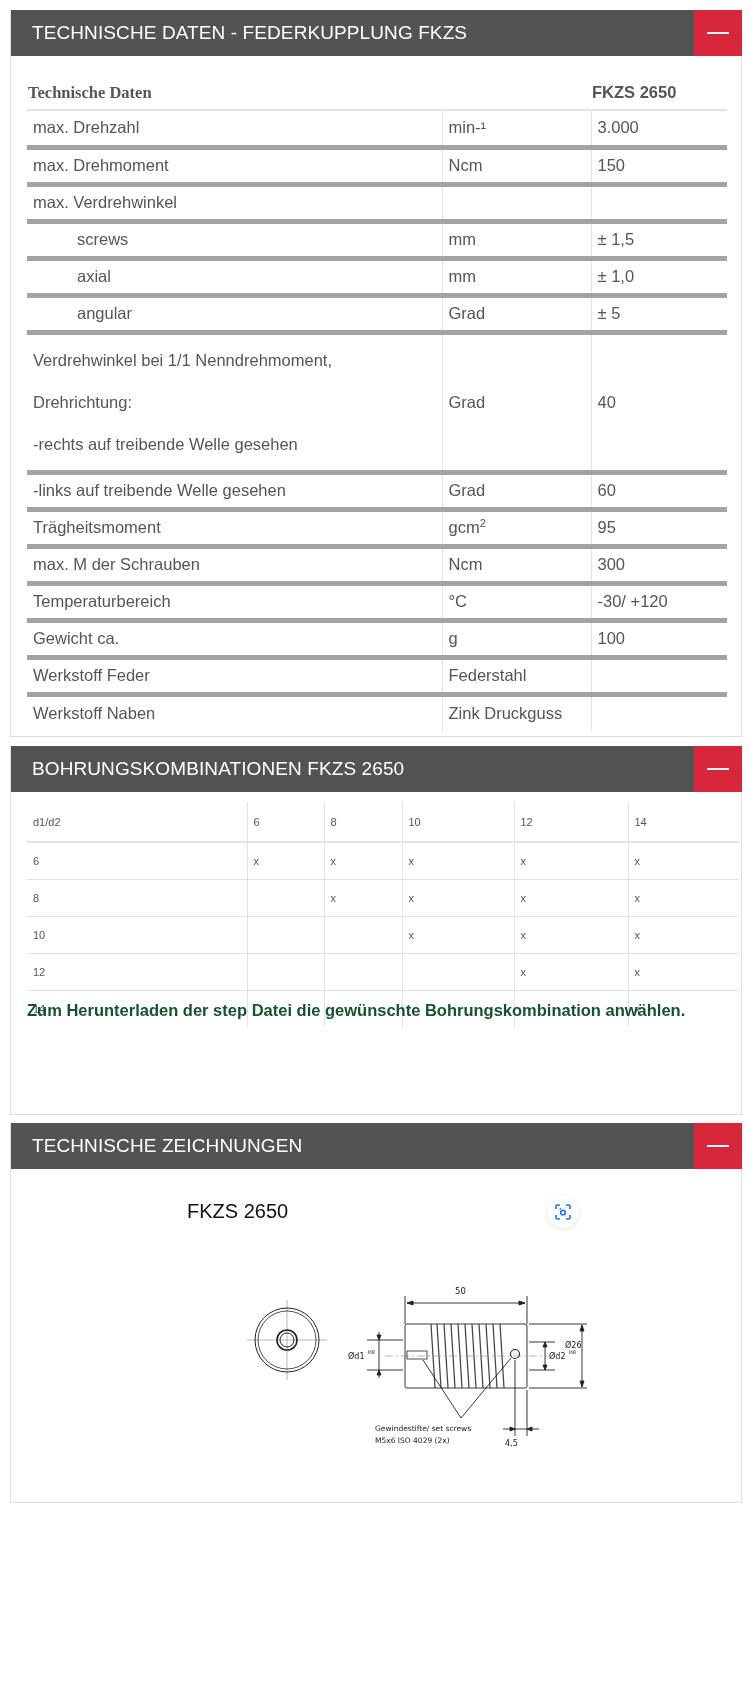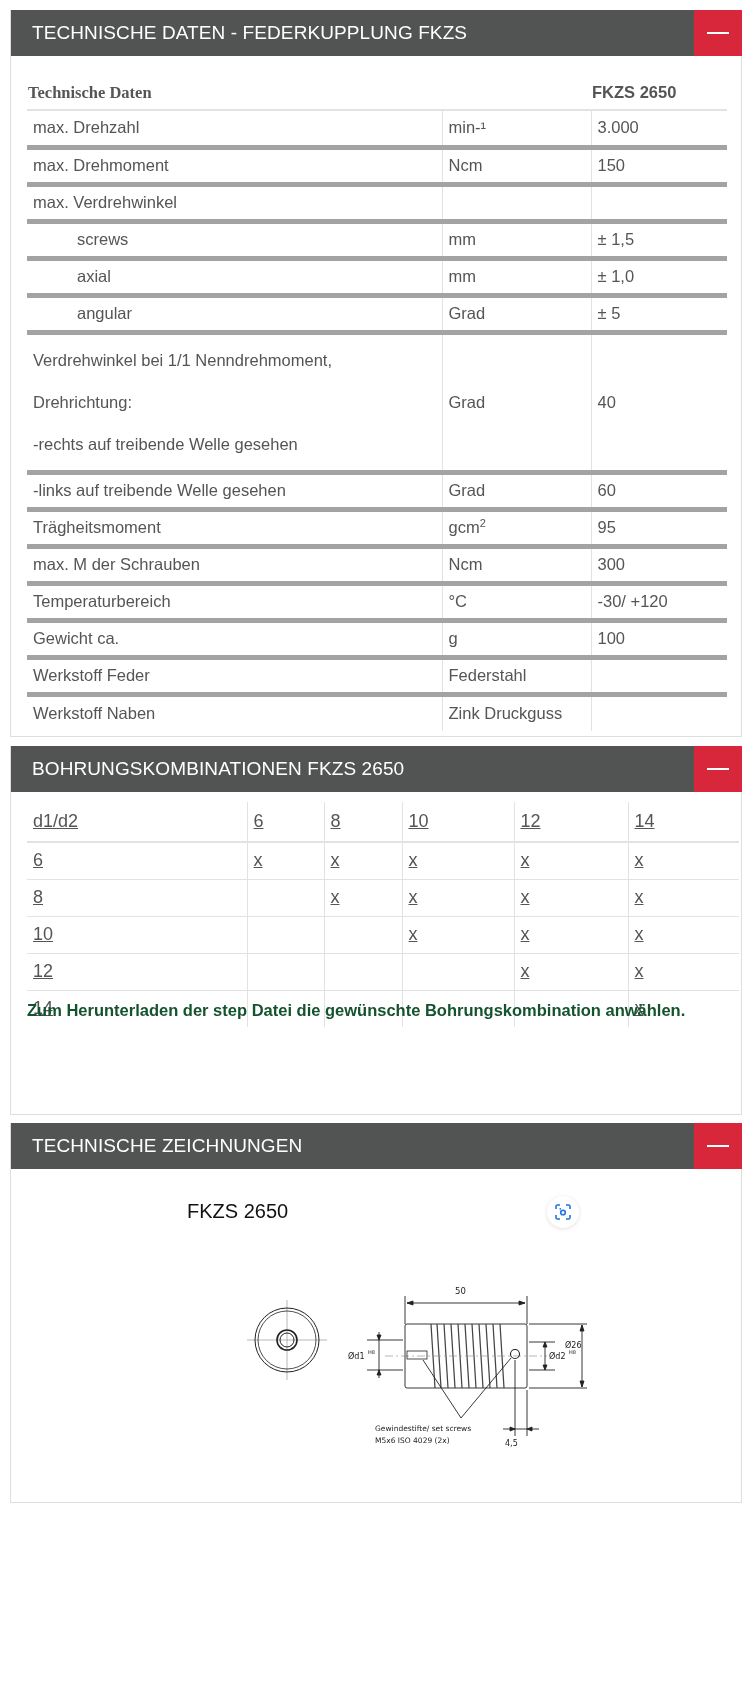--- a/index.html
+++ b/index.html
@@ -23,21 +23,21 @@
   table.spec td.c2, table.spec td.c3 { border-left: 1px solid #e2e2e2; }
   table.spec tr:last-child td { border-bottom: none; }
   table.spec td.indent { padding-left: 50px; }
   table.spec tr.tall td { height: 140px; }
   table.spec .multi div { line-height: 28px; }
   table.spec .multi div + div { margin-top: 14px; }
   .col1 { width: 415px; font-family: Liberation Serif, serif; }
   .col2 { width: 149px; }
   sup { font-size: 11px; vertical-align: super; line-height: 0; }
 
-  table.bohr { position: absolute; left: 16px; top: 56px; width: 712px; border-collapse: collapse; font-size: 18px; text-decoration: underline; }
+  table.bohr { position: absolute; left: 16px; top: 56px; width: 712px; border-collapse: collapse; font-size: 11px; }
   table.bohr td { height: 37px; border-bottom: 1px solid #e2e2e2; padding: 0 6px; vertical-align: middle; }
   table.bohr td + td { border-left: 1px solid #e2e2e2; }
   table.bohr tr:last-child td { border-bottom: none; }
   table.bohr tr:first-child td { height: 40px; border-bottom: 2px solid #e2e2e2; }
   .note { position: absolute; left: 16px; top: 252px; width: 690px; font-size: 16.5px; font-weight: bold; color: #14532d; line-height: 25px; }
 
   .drawing-title { position: absolute; left: 176px; top: 77px; font-size: 20px; color: #111; }
   .scan-btn { position: absolute; left: 536px; top: 73px; width: 32px; height: 32px; border-radius: 50%; background: #fff; box-shadow: 0 1px 4px rgba(0,0,0,0.12); cursor: pointer; }
   .scan-btn svg { position: absolute; left: 8px; top: 8px; }
   .drawing { position: absolute; left: 224px; top: 155px; }

